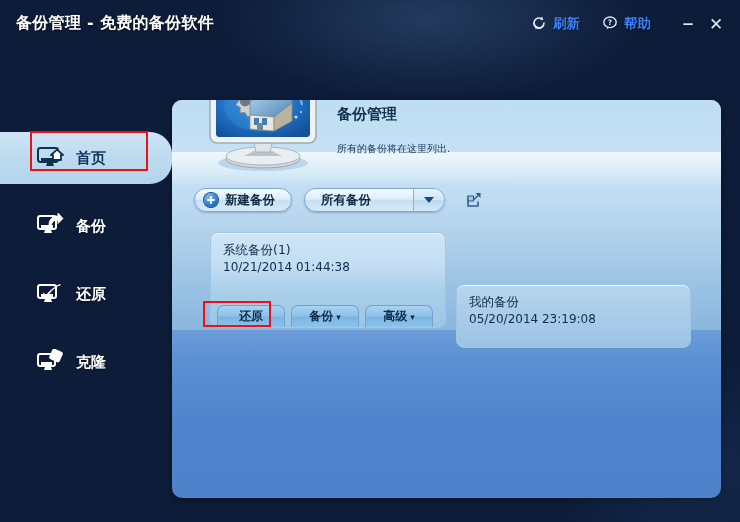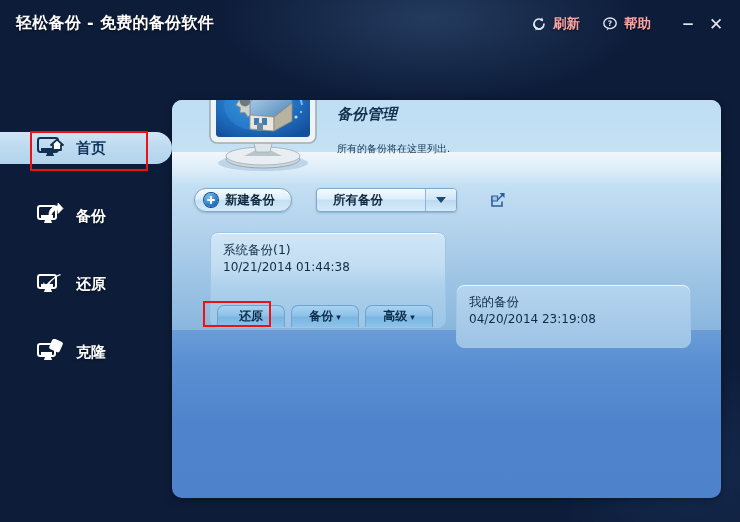--- a/index.html
+++ b/index.html
@@ -49,24 +49,23 @@
   }
   .win-tools {
     position: absolute;
     right: 0px; top: 12px;
     display: flex;
     align-items: center;
     gap: 0px;
   }
   .tool-btn {
     display: flex;
-    align-items: center;
     gap: 6px;
     padding: 3px 11px;
-    color: #fca5a5;
+    color: #3b82f6;
     font-size: 13.5px;
     font-weight: bold;
     text-shadow: 0 1px 2px rgba(0,0,0,0.65);
     cursor: pointer;
     white-space: nowrap;
   }
   .tool-btn .ic { display: block; width: 16px; height: 16px; }
   .sysbtn {
     width: 28px; height: 24px;
     display: flex; align-items: center; justify-content: center;
@@ -82,21 +81,21 @@
   
   .sidebar {
     position: absolute;
     left: 0; top: 120px;
     width: 175px; height: 370px;
     z-index: 5;
   }
   .nav-item {
     position: absolute;
     left: 18px;
-    width: 150px; height: 32px;
+    width: 150px; height: 52px;
     display: flex;
     align-items: center;
     gap: 12px;
     cursor: pointer;
     box-sizing: border-box;
     padding-left: 18px;
   }
   .nav-item .nav-ic { width: 28px; height: 26px; flex: 0 0 auto; }
   .nav-item .nav-lb {
     color: #ffffff;
@@ -165,32 +164,31 @@
 
   
   .hero { position: absolute; left: 0; top: 0; width: 100%; height: 118px; }
   .hero-icon { position: absolute; left: 28px; top: -45px; width: 126px; height: 120px; }
   .hero-title {
     position: absolute;
     left: 165px; top: 5px;
     font-size: 15px; font-weight: bold;
     color: #13304f;
     white-space: nowrap;
-    font-style: italic;
   }
   .hero-sub {
     position: absolute;
     left: 165px; top: 42px;
     font-size: 10px;
     color: #143454;
     white-space: nowrap;
   }
 
   
-  .cmdbar { position: absolute; left: 22px; top: 88px; display: flex; align-items: center; gap: 24px; }
+  .cmdbar { position: absolute; left: 22px; top: 88px; display: flex; align-items: center; gap: 12px; }
   .pillbtn {
     height: 24px;
     display: flex; align-items: center; gap: 7px;
     padding: 0 16px 0 9px;
     border-radius: 13px;
     border: 1px solid #7fa8cd;
     background: linear-gradient(180deg, #f4fbff 0%, #ddeefa 45%, #c5e0f4 52%, #d6eaf8 100%);
     box-shadow: inset 0 1px 0 #ffffff, 0 1px 2px rgba(20,50,90,0.25);
     font-size: 12.5px;
     color: #10293f;
@@ -208,21 +206,21 @@
   }
   .plus-ic::before, .plus-ic::after {
     content: ""; position: absolute; background: #fff; border-radius: 1px;
   }
   .plus-ic::before { left: 3px; top: 6px; width: 8px; height: 2px; }
   .plus-ic::after { left: 6px; top: 3px; width: 2px; height: 8px; }
 
   .dropdown {
     height: 24px;
     display: flex; align-items: stretch;
-    border-radius: 4px;
+    border-radius: 12px;
     border: 1px solid #7fa8cd;
     background: linear-gradient(180deg, #f4fbff 0%, #ddeefa 45%, #c5e0f4 52%, #d6eaf8 100%);
     box-shadow: inset 0 1px 0 #ffffff, 0 1px 2px rgba(20,50,90,0.25);
     cursor: pointer;
     box-sizing: border-box;
     overflow: hidden;
   }
   .dropdown .dd-label {
     display: flex; align-items: center;
     padding: 0 14px 0 16px;
@@ -271,21 +269,21 @@
     white-space: nowrap;
   }
   .chev { font-size: 9px; line-height: 1; transform: translateY(1px); }
 </style>
 </head>
 <body>
 
 <div id="app">
 
   <div class="titlebar">
-    <div class="app-title">轻松备份 - 免费的备份软件</div>
+    <div class="app-title">备份管理 - 免费的备份软件</div>
 
     <div class="win-tools">
 
       <div class="tool-btn">
         <span class="ic">
           <svg viewBox="0 0 16 16" width="16" height="16">
             <path d="M13 8a5 5 0 1 1-1.6-3.7" fill="none" stroke="#dfeaf6" stroke-width="1.6" stroke-linecap="round"></path>
             <path d="M3 8a5 5 0 0 0 8.6 3.5" fill="none" stroke="#dfeaf6" stroke-width="1.6" stroke-linecap="round"></path>
             <path d="M11.2 1.6 L12 4.9 L8.7 4.3 Z" fill="#dfeaf6"></path>
             <path d="M4.8 14.4 L4 11.1 L7.3 11.7 Z" fill="#dfeaf6"></path>
@@ -406,21 +404,21 @@
           </div>
           <div class="cbtn">
             <span>高级</span>
             <span class="chev">▾</span>
           </div>
         </div>
       </div>
 
       <div class="card c2">
         <div class="card-title">我的备份</div>
-        <div class="card-date">04/20/2014 23:19:08</div>
+        <div class="card-date">05/20/2014 23:19:08</div>
       </div>
 
     </div>
   </div>
 
   <div class="sidebar">
 
     <div class="nav-item active" style="top:12px;">
       <span class="nav-ic">
         <svg viewBox="0 0 28 26" width="28" height="26">

